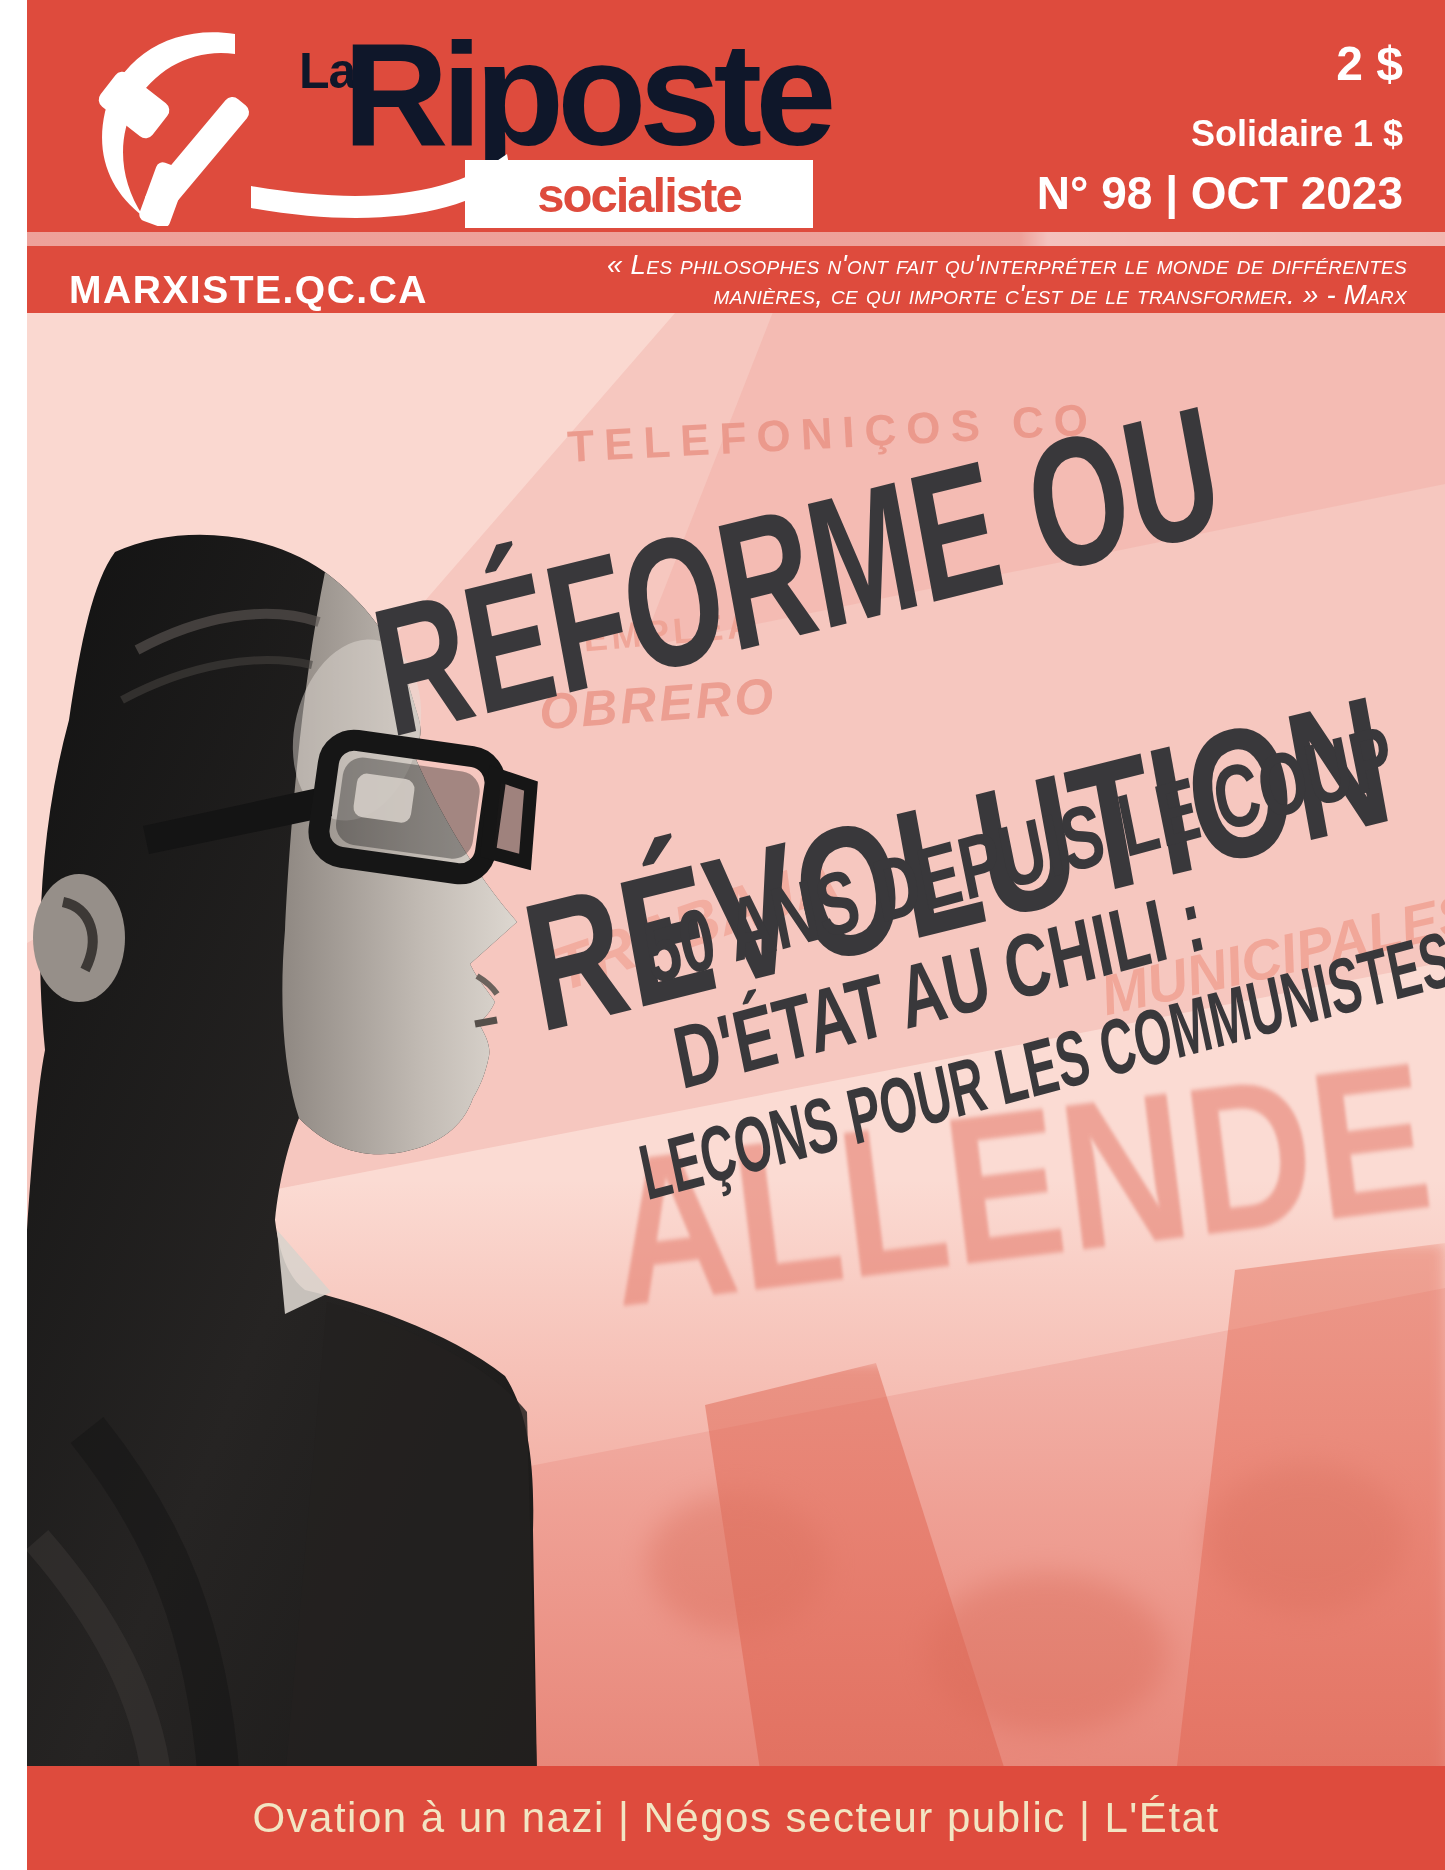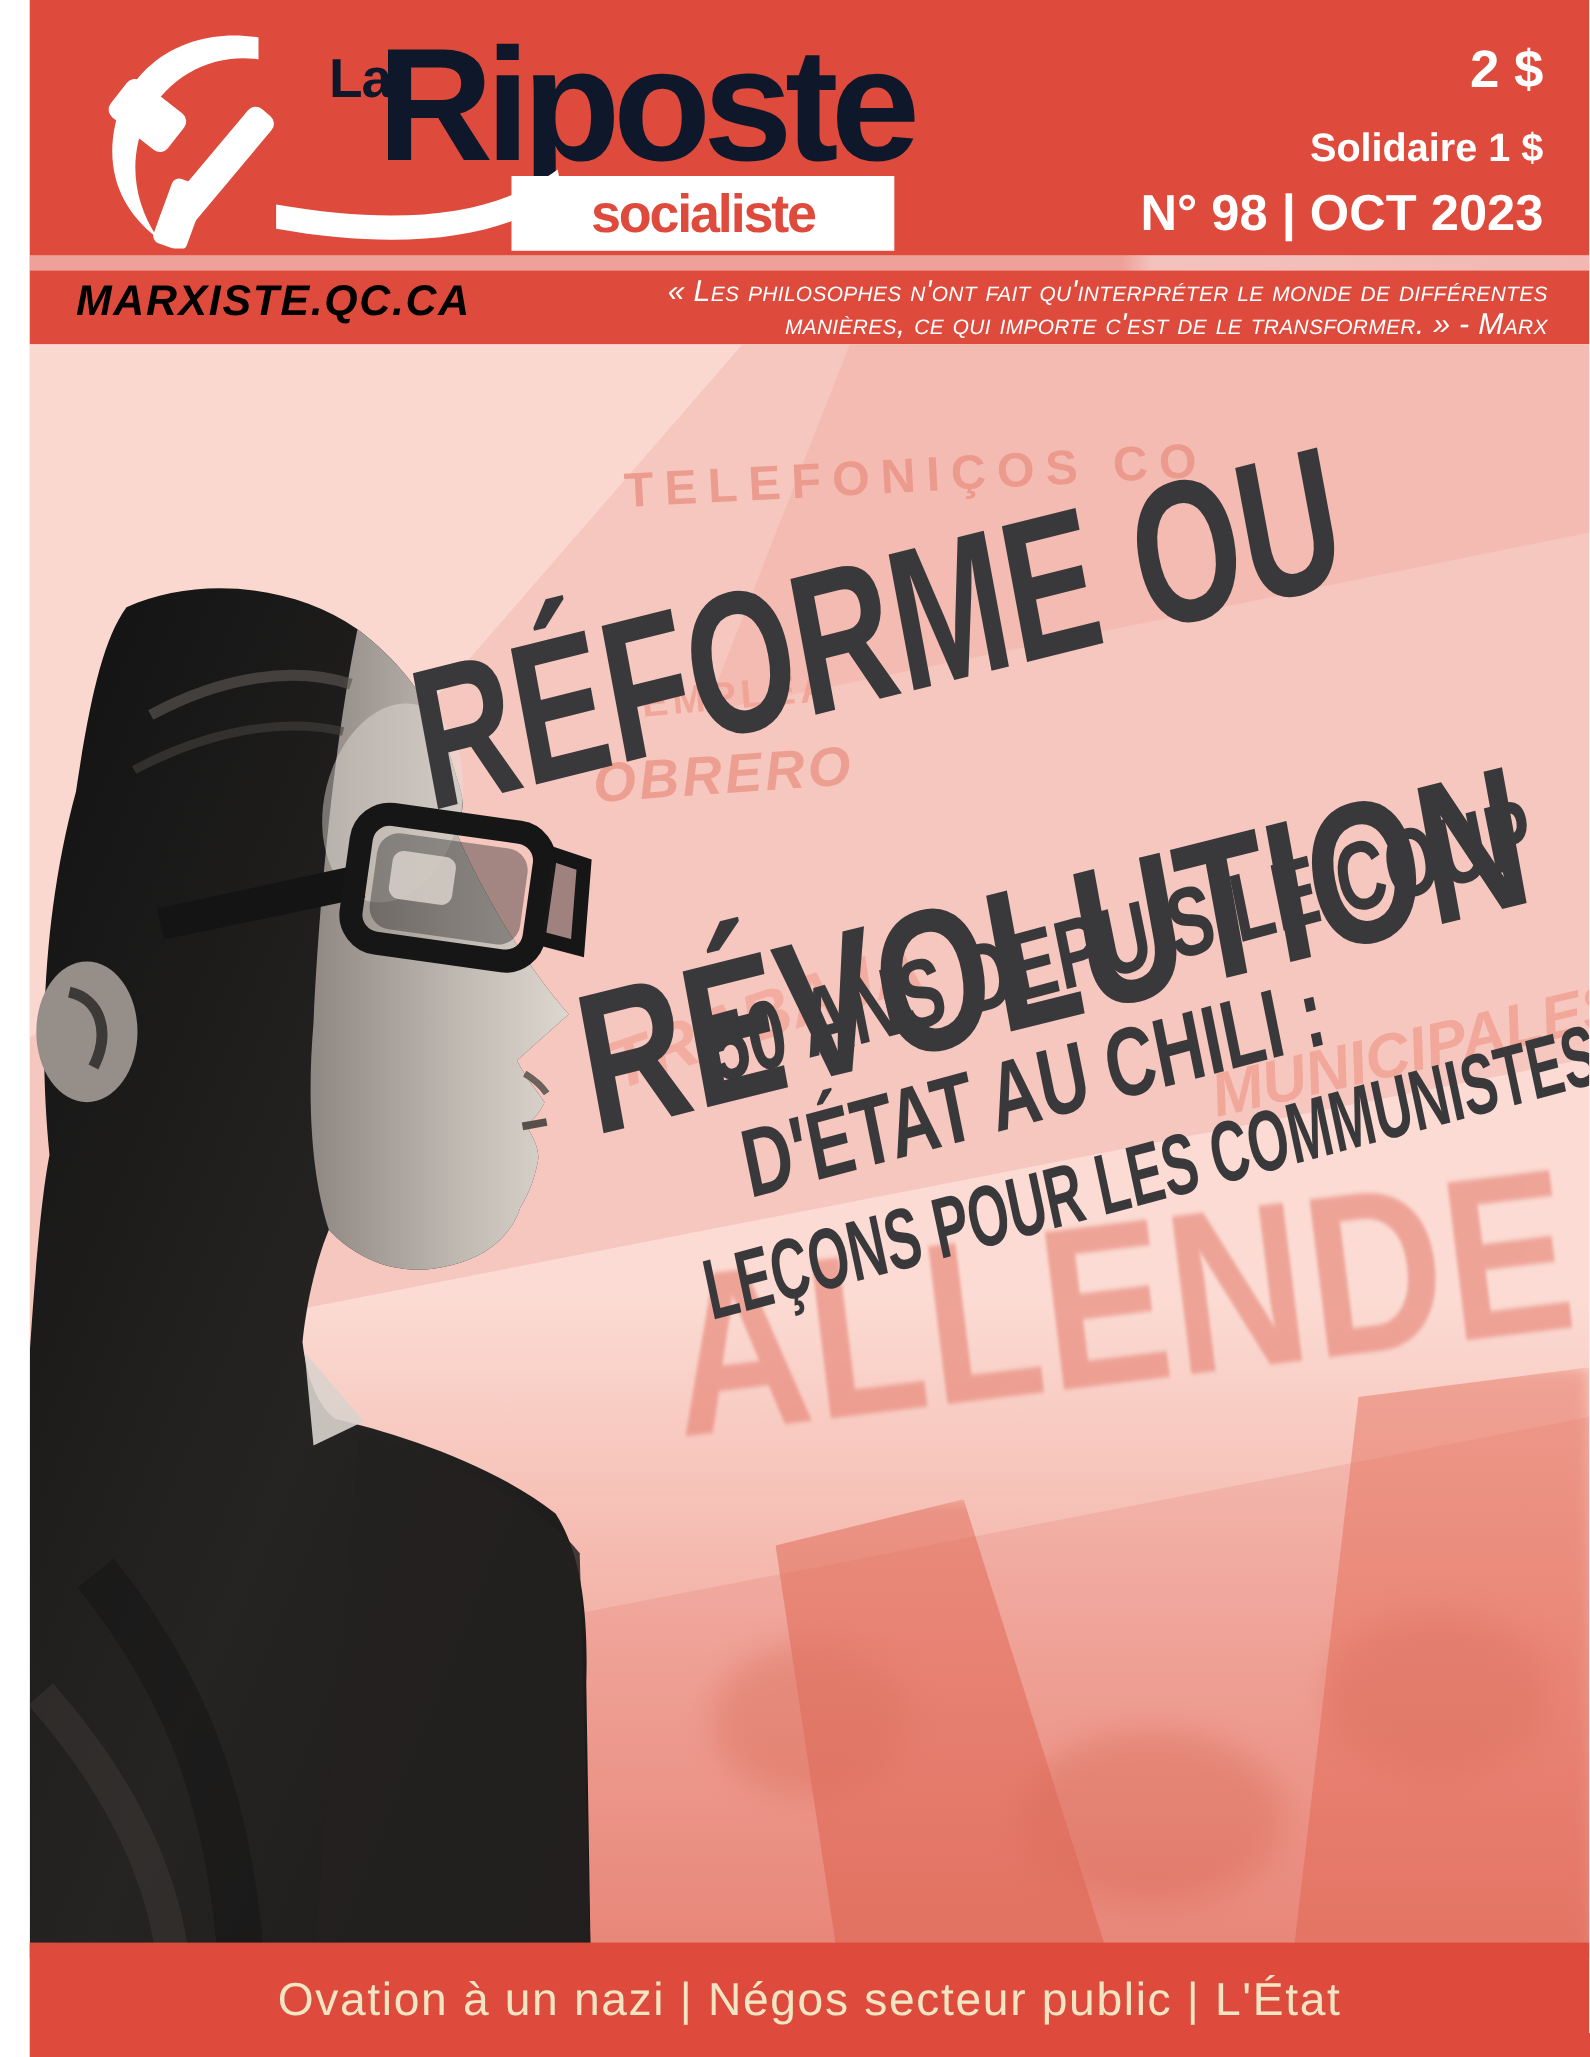--- a/index.html
+++ b/index.html
@@ -17,21 +17,21 @@
   .swoosh{position:absolute;left:178px;top:132px;}
   .brand-banner{position:absolute;left:398px;top:140px;width:348px;height:68px;background:#ffffff;
     display:flex;align-items:center;justify-content:center;}
   .brand-sub{color:#DE4B3D;font-weight:bold;font-size:49px;letter-spacing:-2px;padding-top:2px;}
   .issue-info{position:absolute;right:42px;top:40px;text-align:right;color:#fff;}
   .price{font-size:48px;font-weight:bold;line-height:1;}
   .price-solidaire{font-size:36px;font-weight:bold;margin-top:28px;line-height:1;}
   .issue-no{font-size:46px;font-weight:bold;margin-top:18px;line-height:1;letter-spacing:0px;}
   .stripe{position:absolute;left:0;top:232px;width:100%;height:14px;
     background:linear-gradient(90deg,rgba(255,255,255,.48) 0%,rgba(255,255,255,.48) 70%,rgba(255,255,255,.66) 72%,rgba(255,255,255,.6) 100%);}
-  .site-url{position:absolute;left:42px;top:252px;color:#000000;font-weight:bold;font-size:39px;letter-spacing:1.5px;font-style:italic;}
+  .site-url{position:absolute;left:42px;top:268px;color:#ffffff;font-weight:bold;font-size:39px;letter-spacing:1.5px;}
   .quote{position:absolute;right:38px;top:250px;text-align:right;color:#fff;
     font-style:italic;font-variant:small-caps;font-size:27.5px;line-height:1.1;letter-spacing:.3px;}
   
   .cover{position:absolute;left:27px;top:313px;width:1418px;height:1467px;background:#F6C7BF;overflow:hidden;}
   .band-topleft{position:absolute;left:0;top:0;width:900px;height:700px;
     background:#FBDCD4;opacity:.8;clip-path:polygon(0 0,72% 0,22% 74%,0 90%);}
   .band-topright{position:absolute;right:0;top:0;width:820px;height:380px;
     background:#F2AEA5;opacity:.45;clip-path:polygon(18% 0,100% 0,100% 45%,2% 88%);}
   .band-mid{position:absolute;left:-90px;top:780px;width:1700px;height:320px;
     background:#FCDED6;opacity:.85;transform:rotate(-11deg);}

